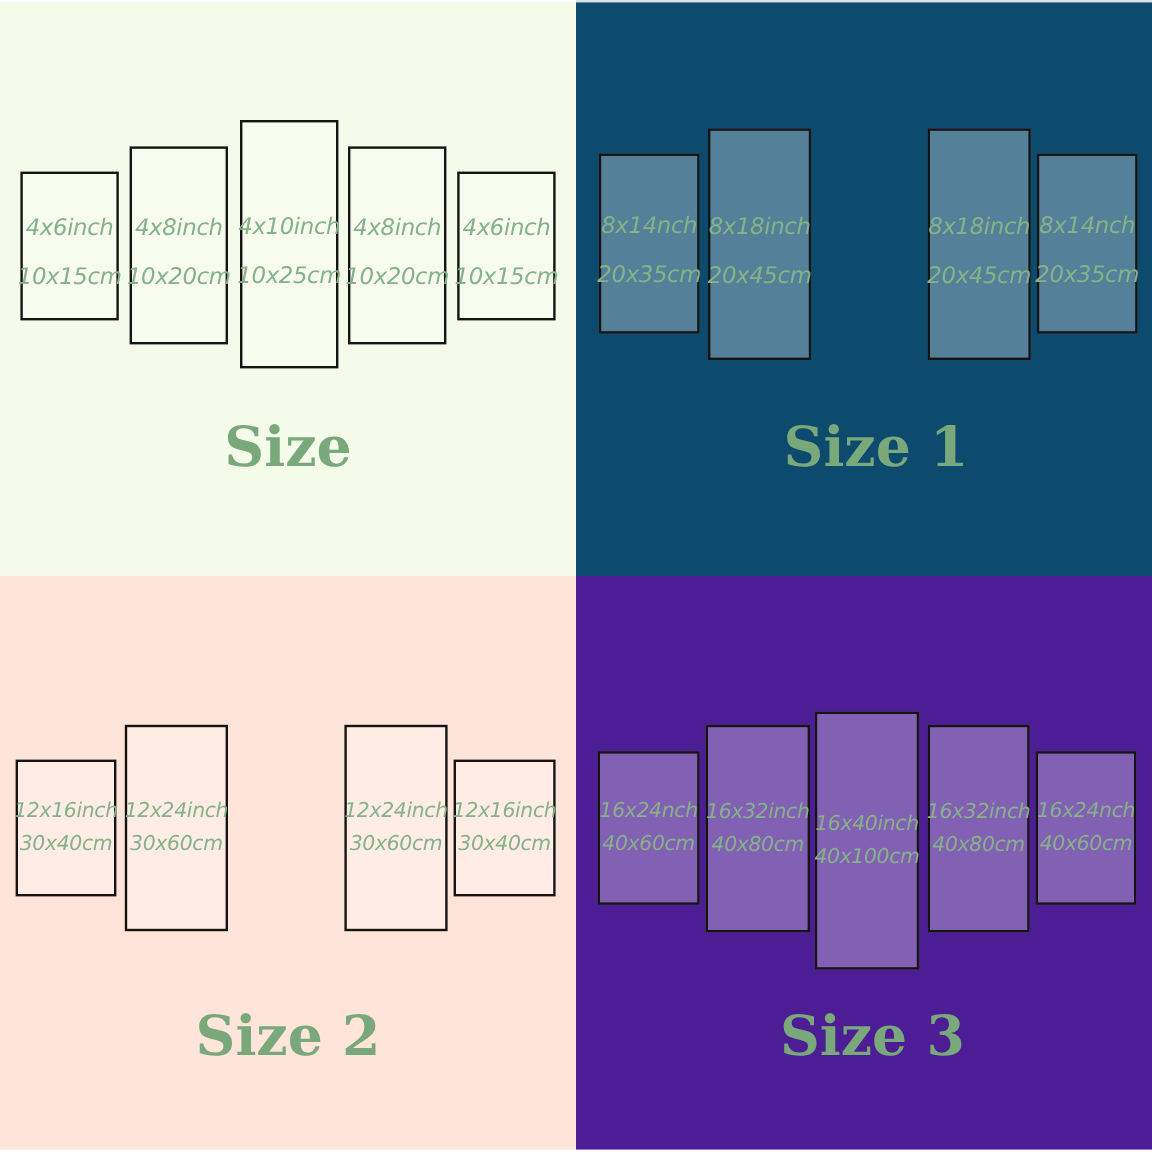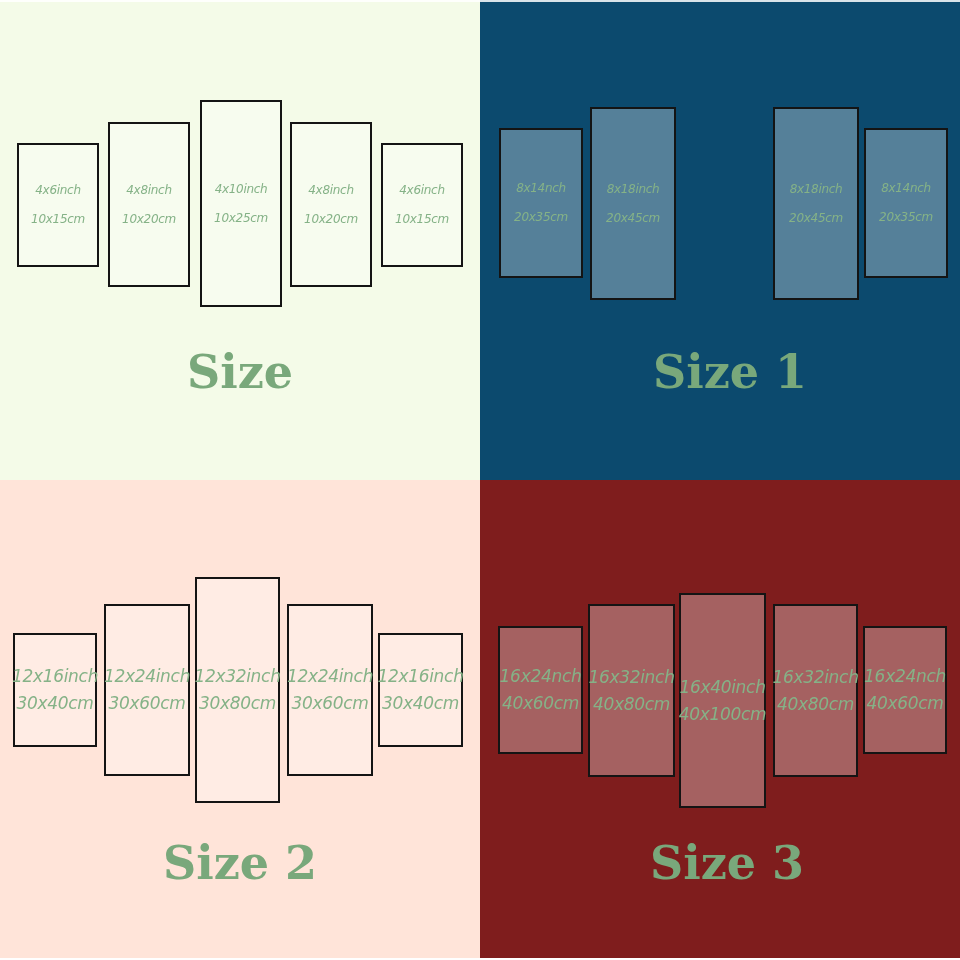--- a/index.html
+++ b/index.html
@@ -31,21 +31,21 @@
     align-items: center;
     justify-content: center;
     text-align: center;
   }
   .panel .sz {
     font-style: italic;
     color: #85b287;
     white-space: nowrap;
     letter-spacing: -0.3px;
   }
-  .q-top .sz   { font-size: 12px; line-height: 29px; }
+  .q-top .sz   { font-size: 19px; line-height: 29px; margin-top: 12px; }
   .q-bottom .sz{ font-size: 17px; line-height: 27px; }
   .size-title {
     position: absolute;
     left: 0; width: 480px;
     text-align: center;
     font-family: "DejaVu Serif", serif;
     font-weight: bold;
     font-size: 46px;
     line-height: 52px;
     color: #79a87b;
@@ -111,36 +111,32 @@
 
   <div class="quadrant q-bottom" style="background-color: rgb(255, 228, 217);">
     <div class="panel" style="left:13px;top:153px;width:84px;height:114px">
       <span class="sz">12x16inch</span>
       <span class="sz">30x40cm</span>
     </div>
     <div class="panel" style="left:104px;top:124px;width:86px;height:172px">
       <span class="sz">12x24inch</span>
       <span class="sz">30x60cm</span>
     </div>
-    <div class="panel" style="left:195px;top:97px;width:85px;height:226px">
-      <span class="sz">12x32inch</span>
-      <span class="sz">30x80cm</span>
-    </div>
     <div class="panel" style="left:287px;top:124px;width:86px;height:172px">
       <span class="sz">12x24inch</span>
       <span class="sz">30x60cm</span>
     </div>
     <div class="panel" style="left:378px;top:153px;width:85px;height:114px">
       <span class="sz">12x16inch</span>
       <span class="sz">30x40cm</span>
     </div>
     <div class="size-title">Size 2</div>
   </div>
 
-  <div class="quadrant q-bottom" style="background-color: #7f1d1d;">
+  <div class="quadrant q-bottom" style="background-color: #4c1d95;">
     <div class="panel" style="left:18px;top:146px;width:85px;height:128px">
       <span class="sz">16x24nch</span>
       <span class="sz">40x60cm</span>
     </div>
     <div class="panel" style="left:108px;top:124px;width:87px;height:173px">
       <span class="sz">16x32inch</span>
       <span class="sz">40x80cm</span>
     </div>
     <div class="panel" style="left:199px;top:113px;width:87px;height:215px">
       <span class="sz">16x40inch</span>

